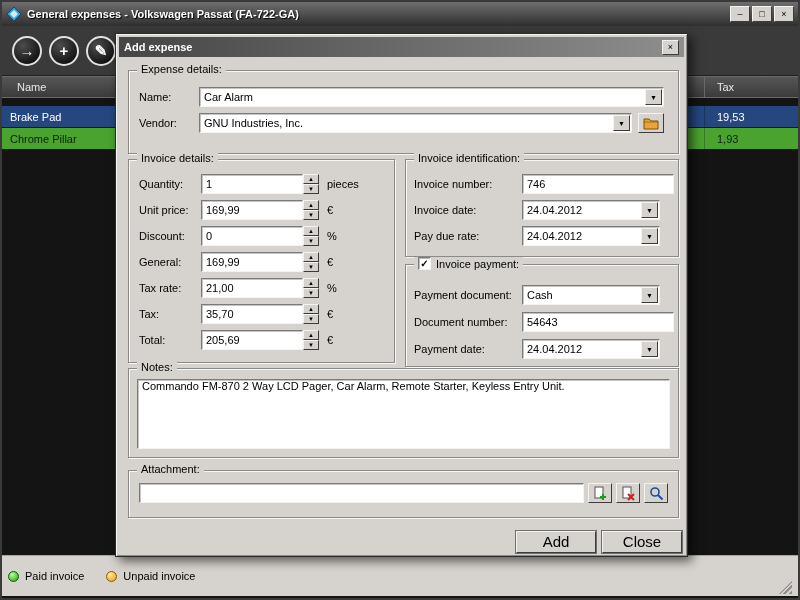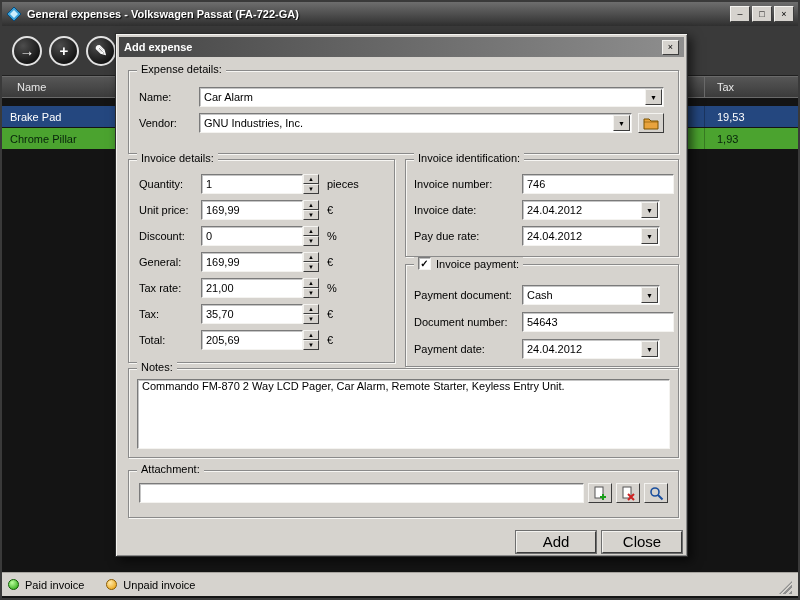--- a/index.html
+++ b/index.html
@@ -18,21 +18,21 @@
   .table-header { position:absolute; top:74px; left:0; right:0; height:22px; background:linear-gradient(#565656,#3b3b3b); border-top:1px solid #6a6a6a; border-bottom:1px solid #6a6a6a; color:#e8e8e8; display:flex; align-items:stretch; }
   .col-name { flex:1; display:flex; align-items:center; padding-left:15px; }
   .col-tax { width:94px; border-left:1px solid #6a6a6a; display:flex; align-items:center; padding-left:12px; }
   .table-rows { position:absolute; top:104px; left:0; right:0; }
   .trow { height:21px; display:flex; align-items:stretch; margin-bottom:1px; }
   .trow .cell-name { flex:1; display:flex; align-items:center; padding-left:8px; }
   .trow .cell-tax { width:94px; border-left:1px solid rgba(0,0,0,.25); display:flex; align-items:center; padding-left:12px; }
   .trow.paid { background:#24477f; color:#fff; }
   .trow.unpaid { background:#4ba32f; color:#07230b; }
 
-  .statusbar { position:absolute; left:0; right:0; bottom:2px; height:24px; background:#d6d3ce; border-top:1px solid #a8a5a0; display:flex; align-items:center; padding:0 6px; }
+  .statusbar { position:absolute; left:0; right:0; bottom:2px; height:41px; background:#d6d3ce; border-top:1px solid #a8a5a0; display:flex; align-items:center; padding:0 6px; }
   .status-item { display:flex; align-items:center; gap:6px; margin-right:22px; }
   .orb { width:11px; height:11px; border-radius:50%; }
   .orb.green { background:radial-gradient(circle at 35% 30%, #b9ff9c, #1f9e06); border:1px solid #0c5c00; }
   .orb.orange { background:radial-gradient(circle at 35% 30%, #ffe9a8, #e89a00); border:1px solid #8a5a00; }
   .grip { margin-left:auto; align-self:flex-end; width:13px; height:13px; margin-bottom:2px;
           background:repeating-linear-gradient(135deg,#8f8f8f 0 2px,#d6d3ce 2px 4px);
           clip-path:polygon(100% 0,100% 100%,0 100%); }
 
   
   .dialog { position:absolute; left:115px; top:33px; width:573px; height:524px; z-index:5;

